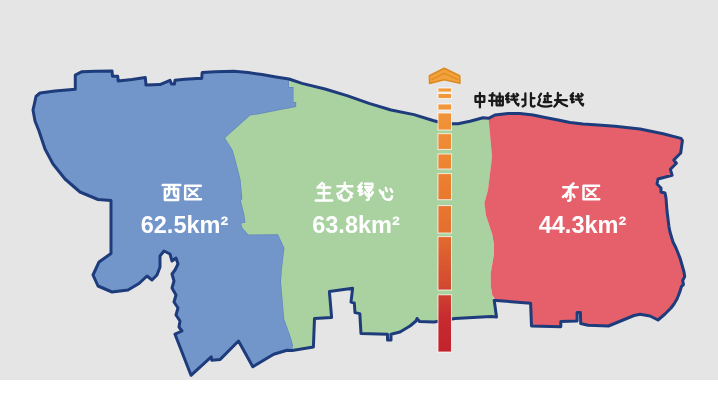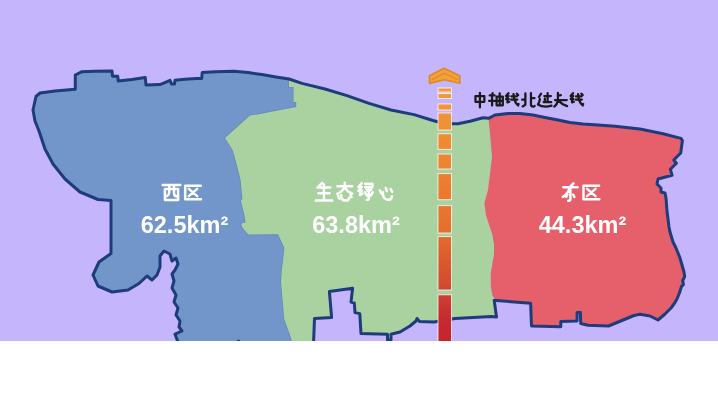--- a/index.html
+++ b/index.html
@@ -1,16 +1,16 @@
 <!DOCTYPE html>
 <html><head>
 <meta charset="utf-8">
 <style>
 html,body{margin:0;padding:0;background:#ffffff;}
-#stage{position:relative;width:718px;height:341px;overflow:hidden;background:#c4b5fd;
+#stage{position:relative;width:718px;height:380px;overflow:hidden;background:#e5e5e5;
 font-family:"Liberation Sans",sans-serif;}
 </style>
 </head>
 <body>
 <div id="stage">
 
 <svg width="718" height="407" viewBox="0 0 718 407" xmlns="http://www.w3.org/2000/svg">
 <defs>
 <linearGradient id="dg" x1="0" y1="85" x2="0" y2="352" gradientUnits="userSpaceOnUse">
 <stop offset="0" stop-color="#F29C3D"></stop>

